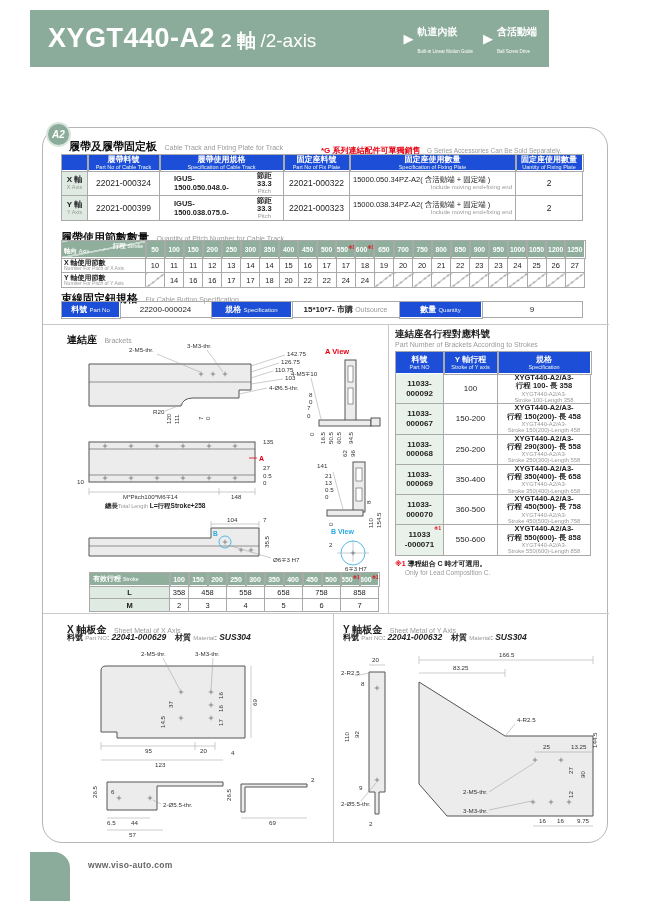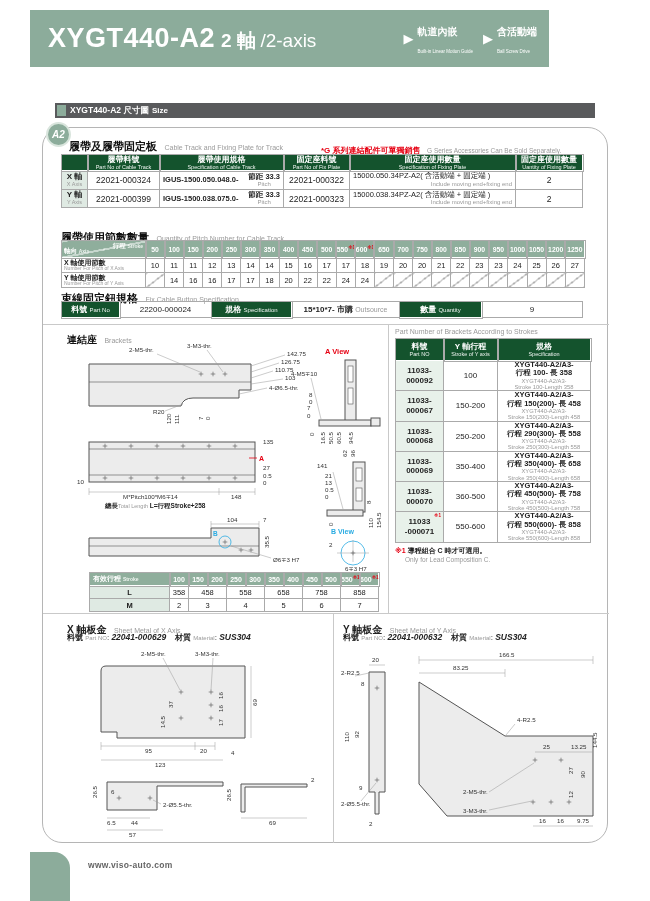--- a/index.html
+++ b/index.html
@@ -30,34 +30,34 @@
 
   .card .abs { position:absolute; }
   .sect-title { white-space:nowrap; }
   .sect-title .cn { font-size:11px; font-weight:bold; color:#111; }
   .sect-title .en { font-size:7px; color:#9a9a9a; margin-left:3px; }
   .note-red { font-size:8px; font-weight:bold; color:#E60012; }
   .note-gray { font-size:6.5px; color:#9a9a9a; margin-left:2px; }
 
   table.tbl { border-collapse:collapse; table-layout:fixed; }
   table.tbl td, table.tbl th { border:1px solid #aaa; padding:0; }
-  .gh { background:#14532d; color:#fff; text-align:center; vertical-align:middle; border:1px solid #fff !important; outline:1px solid #aaa; }
+  .gh { background:#1d4ed8; color:#fff; text-align:center; vertical-align:middle; border:1px solid #fff !important; outline:1px solid #aaa; }
   .gh .h-cn { font-size:8px; font-weight:bold; line-height:1.15; display:block; }
   .gh .h-en { font-size:5.5px; font-weight:normal; color:#eef4f0; display:block; line-height:1.1; }
   .lg { background:#DFEAE3; }
 
   
   .t1 { width:522px; font-size:8px; }
   .t1 td { vertical-align:middle; }
   .t1 .axis { text-align:center; }
   .t1 .axis .a-cn { font-size:8px; font-weight:bold; display:block; line-height:1.1; }
   .t1 .axis .a-en { font-size:5.5px; color:#999; display:block; line-height:1; }
   .t1 .pn { text-align:center; font-size:8.5px; }
   .t1 .spec { padding:1px 3px; }
-  .spec-flex { display:flex; align-items:center; justify-content:space-between; }
+  .spec-flex { display:flex; align-items:center; justify-content:space-between;margin-left:11px; }
   .spec-flex .sm { font-size:7.5px; font-weight:bold; }
   .spec-flex .sr { text-align:center; line-height:1.05; }
   .spec-flex .sr .pc { font-size:7.5px; font-weight:bold; display:block; }
   .spec-flex .sr .pe { font-size:6px; color:#999; display:block; }
   .t1 .fspec { padding:1px 3px; line-height:1.15; }
   .t1 .fspec .f1 { font-size:7.5px; font-weight:normal; display:block; }
   .t1 .fspec .f2 { font-size:6px; color:#999; display:block; text-align:right; }
   .t1 .qty { text-align:center; font-size:8.5px; }
 
   
@@ -152,25 +152,20 @@
         <span class="bt2">Built-in Linear Motion Guide</span></span>
       </div>
       <div class="badge">
         <span class="tri">▶</span>
         <span><span class="bt1">含活動端</span><br>
         <span class="bt2">Ball Screw Drive</span></span>
       </div>
     </div>
   </div>
 
-  <div class="secbar">
-    <span class="gsq"></span>
-    <span class="sb-cn">XYGT440-A2 尺寸圖</span>
-    <span class="sb-en">Size</span>
-  </div>
 
   <div class="a2badge">A2</div>
 
   <div class="card">
 
     <div class="abs sect-title" style="left:26px; top:8px;">
       <span class="cn">履帶及履帶固定板</span>
       <span class="en">Cable Track and Fixing Plate for Track</span>
     </div>
     <div class="abs" style="left:278px; top:11px; white-space:nowrap;">
@@ -539,20 +534,21 @@
             <td colspan="2">3</td>
             <td colspan="2">4</td>
             <td colspan="2">5</td>
             <td colspan="2">6</td>
             <td colspan="2">7</td>
           </tr>
     </tbody>
       </table>
 
     <div class="abs" style="left:352px; top:200px; width:200px;">
+      <div class="bt-title-cn">連結座各行程對應料號</div>
       <div class="bt-title-en">Part Number of Brackets According to Strokes</div>
       <table class="tbl btable" style="margin-top:3px;">
         <tbody>
             <tr>
           <td class="gh" style="width:48px;">
                 <span class="h-cn">料號</span>
                 <span class="h-en">Part NO</span>
               </td>
           <td class="gh" style="width:54px;">
                 <span class="h-cn">Y 軸行程</span>

